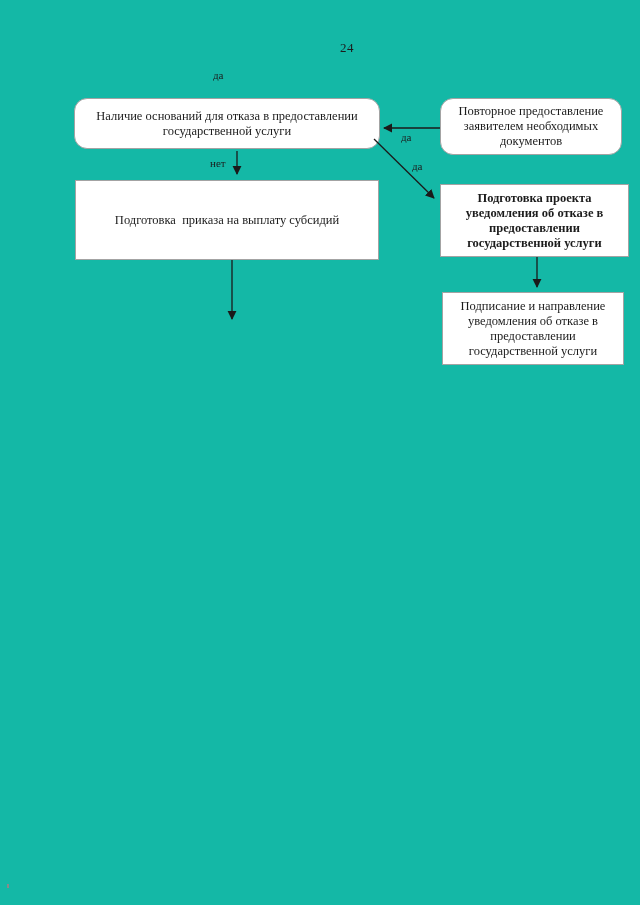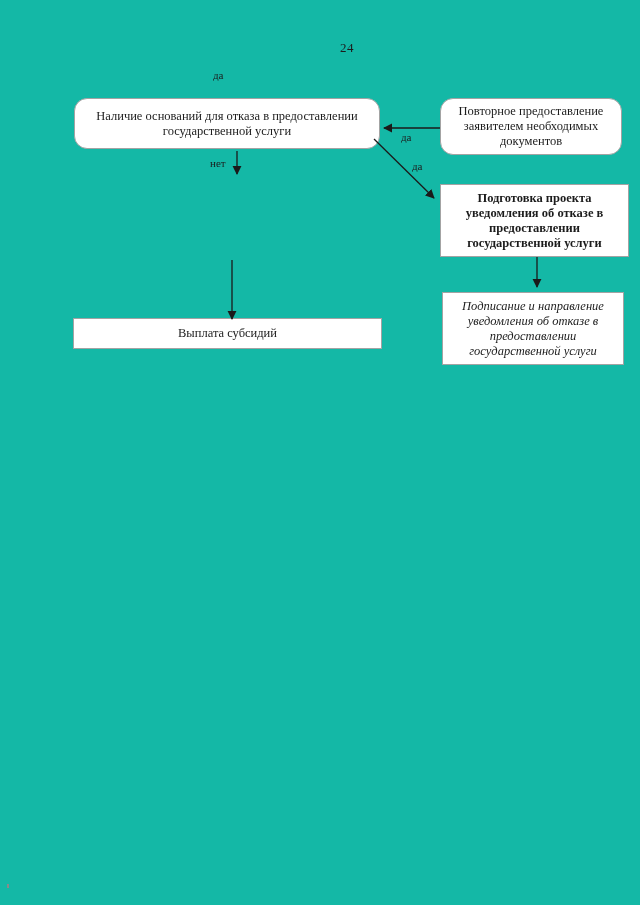--- a/index.html
+++ b/index.html
@@ -77,29 +77,29 @@
   <div class="flow-label" style="left:412px; top:159px;">да</div>
   <div class="flow-label" style="left:210px; top:156px;text-align:center;">нет</div>
 
   <div class="node rounded" style="left:74px; top:98px; width:306px; height:51px;">Наличие оснований для отказа в предоставлении
 государственной услуги</div>
 
   <div class="node rounded" style="left:440px; top:98px; width:182px; height:57px;font-family:Liberation Serif, serif;">Повторное предоставление
 заявителем необходимых
 документов</div>
 
+  <div class="node" style="left:75px; top:180px; width:304px; height:80px;">Подготовка  приказа на выплату субсидий</div>
 
-  <div class="node" style="left:73px; top:318px; width:309px; height:31px;">Выплата субсидий</div>
 
   <div class="node" style="left:440px; top:184px; width:189px; height:73px;font-weight:bold;">Подготовка проекта
 уведомления об отказе в
 предоставлении
 государственной услуги</div>
 
-  <div class="node" style="left:442px; top:292px; width:182px; height:73px;font-style:italic;">Подписание и направление
+  <div class="node" style="left:442px; top:292px; width:182px; height:73px;">Подписание и направление
 уведомления об отказе в
 предоставлении
 государственной услуги</div>
 
   <svg id="arrows" width="640" height="905" viewBox="0 0 640 905">
     <defs>
       <marker id="ah" viewBox="0 0 10 10" refX="9" refY="5" markerWidth="7" markerHeight="7" orient="auto">
         <path d="M0,0 L10,5 L0,10 z" fill="#1a1a1a"></path>
       </marker>
     </defs>

